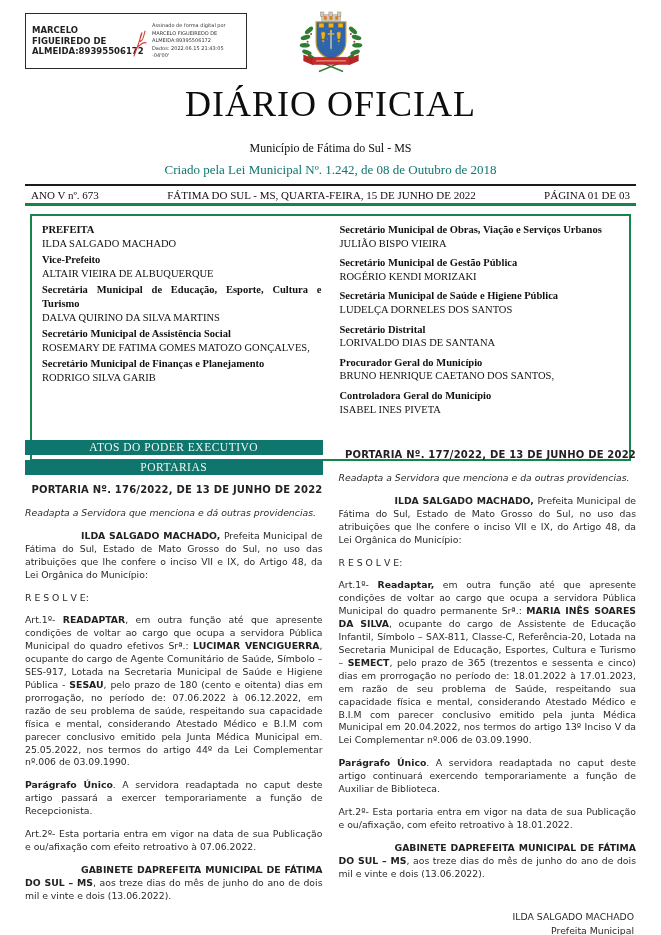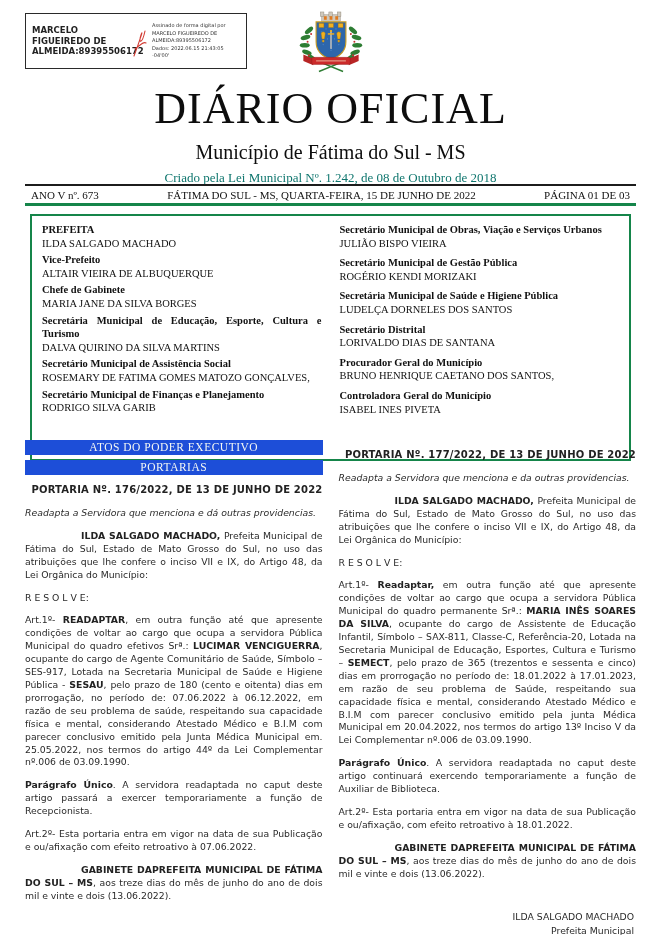--- a/index.html
+++ b/index.html
@@ -12,22 +12,22 @@
   .stamp-name{width:96px;font-size:8.5px;font-weight:600;line-height:1.25;color:#222;}
   .stamp-flourish{flex:0 0 16px;height:36px;}
   .stamp-details{flex:1;font-size:5px;line-height:1.5;color:#333;}
 
   
   .coat{position:absolute;left:292px;top:8px;width:78px;height:76px;}
 
   
   .masthead{position:absolute;left:0;top:86px;width:661px;text-align:center;
             font-family:"Liberation Serif",serif;color:#0d0d0d;}
-  .masthead-title{font-size:44px;font-weight:400;letter-spacing:1px;line-height:1.05;}
-  .masthead-subtitle{font-size:20px;margin-top:9px;}
+  .masthead-title{font-size:36px;font-weight:400;letter-spacing:1px;line-height:1.05;}
+  .masthead-subtitle{font-size:12px;margin-top:17px;}
   .masthead-tagline{font-size:13px;margin-top:6px;color:#0f766e;}
 
   
   .dateline{position:absolute;left:25px;top:184px;width:611px;box-sizing:border-box;
             border-top:2px solid #1c1c1c;border-bottom:3px solid #15854a;
             display:flex;justify-content:space-between;align-items:center;
             padding:3px 6px 2px 6px;font-family:"Liberation Serif",serif;font-size:11px;color:#111;}
   .dateline span{white-space:nowrap;}
 
   
@@ -37,21 +37,21 @@
   .officials-col{flex:1;min-width:0;}
   .official{margin-bottom:3px;}
   .officials-col.right .official{margin-bottom:6px;}
   .official-title{font-weight:700;display:block;text-align:justify;}
   .official-name{display:block;}
 
   
   .content{position:absolute;left:25px;top:440px;width:611px;display:flex;gap:16px;}
   .col{flex:1;min-width:0;}
 
-  .banner{background:#1d4ed8;color:#f4f8f4;text-align:center;
+  .banner{background:#0f766e;color:#f4f8f4;text-align:center;
           font-family:"Liberation Serif",serif;font-size:11.5px;letter-spacing:.5px;
           padding:1px 0 2px 0;margin-bottom:5px;}
 
   .portaria-title{font-size:10px;font-weight:700;text-align:right;letter-spacing:.2px;
                   margin:9px 0 12px 0;color:#222;}
   .col .para{font-size:9.3px;line-height:12.9px;text-align:justify;margin:0 0 10px 0;color:#2a2a2a;}
   .subject{font-style:italic;margin-bottom:12px;}
   .indent{text-indent:56px;}
   .resolve{margin:12px 0 12px 38px;text-align:left;}
   .sig-block{margin-top:30px;text-align:right;font-size:9.3px;line-height:13.5px;color:#2a2a2a;
@@ -174,24 +174,20 @@
     <div class="officials-col left">
       <div class="official">
         <span class="official-title">PREFEITA</span>
         <span class="official-name">ILDA SALGADO MACHADO</span>
       </div>
       <div class="official">
         <span class="official-title">Vice-Prefeito</span>
         <span class="official-name">ALTAIR VIEIRA DE ALBUQUERQUE</span>
       </div>
       <div class="official">
-        <span class="official-title">Chefe de Gabinete</span>
-        <span class="official-name">MARIA JANE DA SILVA BORGES</span>
-      </div>
-      <div class="official">
         <span class="official-title">Secretária Municipal de Educação, Esporte, Cultura e Turismo</span>
         <span class="official-name">DALVA QUIRINO DA SILVA MARTINS</span>
       </div>
       <div class="official">
         <span class="official-title">Secretário Municipal de Assistência Social</span>
         <span class="official-name">ROSEMARY DE FATIMA GOMES MATOZO GONÇALVES,</span>
       </div>
       <div class="official">
         <span class="official-title">Secretário Municipal de Finanças e Planejamento</span>
         <span class="official-name">RODRIGO SILVA GARIB</span>

